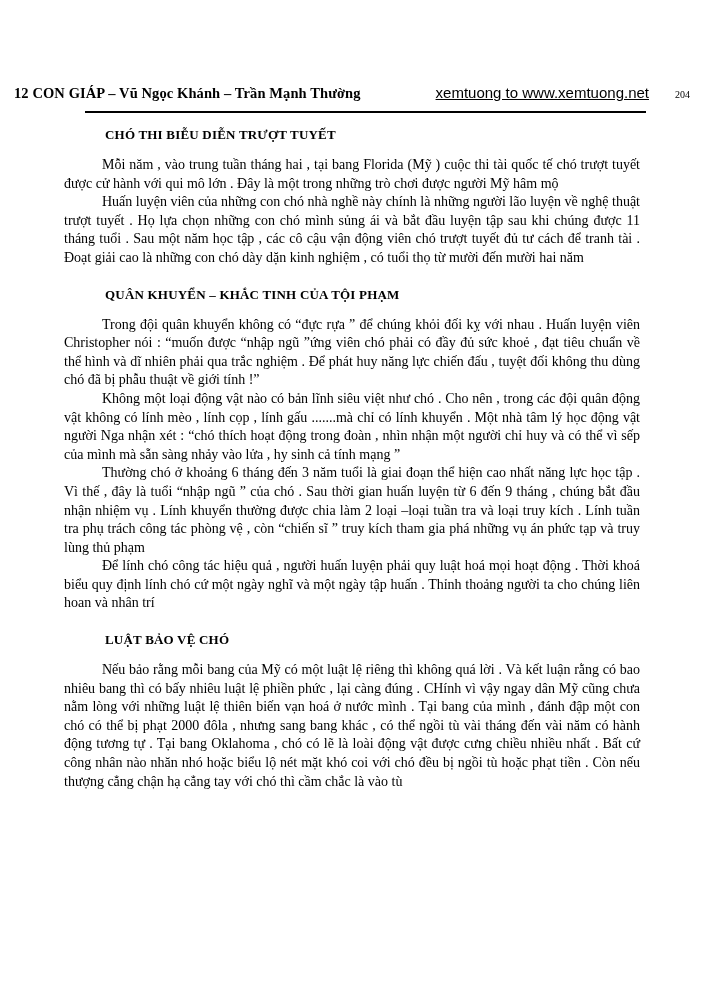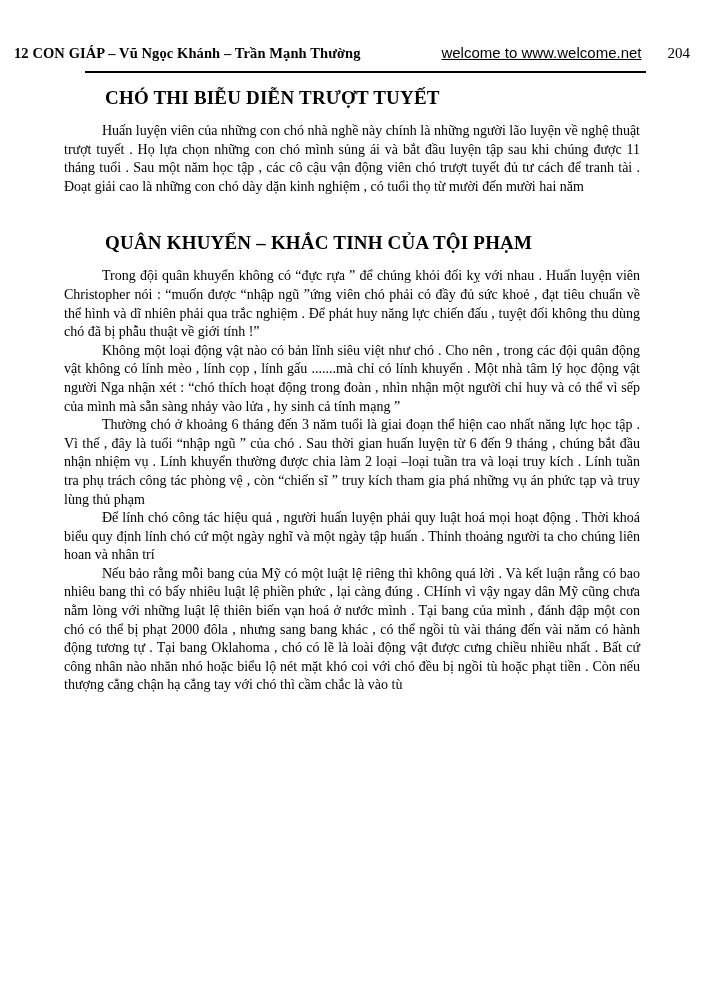--- a/index.html
+++ b/index.html
@@ -11,94 +11,97 @@
     color: #000000;
     font-family: "Liberation Serif", "DejaVu Serif", serif;
     position: relative;
     overflow: hidden;
     box-sizing: border-box;
   }
   .header {
     display: flex;
     align-items: baseline;
     padding: 44px 12px 0 14px;
+    margin-top: 40px;
   }
   .book-title {
     font-weight: bold;
     font-size: 14.5px;
     white-space: nowrap;
     letter-spacing: 0.1px;
   }
   .site-link {
     margin-left: auto;
     margin-right: 26px;
     font-family: "Liberation Sans", "DejaVu Sans", sans-serif;
     font-size: 15px;
     text-decoration: underline;
     color: #000000;
     white-space: nowrap;
   }
   .page-num {
-    font-size: 15px;
+    font-size: 10px;
     white-space: nowrap;
   }
   .rule {
     height: 0;
     border-top: 2px solid #000;
     margin: 9px 56px 0 85px;
   }
   .content {
     padding: 0 62px 0 64px;
   }
   .section-heading {
-    font-size: 19px;
+    font-size: 13px;
     font-weight: bold;
     margin: 14px 0 13px 41px;
     letter-spacing: 0.2px;
     font-family: Liberation Serif, serif;
   }
-  section + section .section-heading { margin-top: 36px; }
+  section + section .section-heading { margin-top: 19px; }
   .content p {
     margin: 0;
     font-size: 14px;
     line-height: 18.6px;
     text-align: justify;
     text-indent: 38px;
   }
   .citation {
     text-align: left !important;
   }
 </style>
 </head>
 <body>
 
 <div class="page">
 
   <div class="header">
     <span class="book-title">12 CON GIÁP – Vũ Ngọc Khánh – Trần Mạnh Thường</span>
-    <a class="site-link" href="#">welcome to www.welcome.net</a>
+    <a class="site-link" href="#">xemtuong to www.xemtuong.net</a>
     <span class="page-num">204</span>
   </div>
 
   <div class="rule"></div>
 
   <div class="content">
 
     <section>
       <h1 class="section-heading">CHÓ THI BIỄU DIỄN TRƯỢT TUYẾT</h1>
+      <p>Mỗi năm , vào trung tuần tháng hai , tại bang Florida (Mỹ ) cuộc thi tài quốc tế chó trượt tuyết được cử hành với qui mô lớn . Đây là một trong những trò chơi được người Mỹ hâm mộ</p>
       <p>Huấn luyện viên của những con chó nhà nghề này chính là những người lão luyện về nghệ thuật trượt tuyết . Họ lựa chọn những con chó mình sủng ái và bắt đầu luyện tập sau khi chúng được 11 tháng tuổi . Sau một năm học tập , các cô cậu vận động viên chó trượt tuyết đủ tư cách để tranh tài . Đoạt giải cao là những con chó dày dặn kinh nghiệm , có tuổi thọ từ mười đến mười hai năm</p>
     </section>
 
     <section>
       <h1 class="section-heading">QUÂN KHUYỂN – KHẮC TINH CỦA TỘI PHẠM</h1>
       <p>Trong đội quân khuyển không có “đực rựa ” để chúng khỏi đối kỵ với nhau . Huấn luyện viên Christopher nói : “muốn được “nhập ngũ ”ứng viên chó phải có đầy đủ sức khoẻ , đạt tiêu chuẩn về thể hình và dĩ nhiên phải qua trắc nghiệm . Để phát huy năng lực chiến đấu , tuyệt đối không thu dùng chó đã bị phẫu thuật về giới tính !”</p>
       <p>Không một loại động vật nào có bản lĩnh siêu việt như chó . Cho nên , trong các đội quân động vật không có lính mèo , lính cọp , lính gấu .......mà chỉ có lính khuyển . Một nhà tâm lý học động vật người Nga nhận xét : “chó thích hoạt động trong đoàn , nhìn nhận một người chỉ huy và có thể vì sếp của mình mà sẵn sàng nhảy vào lửa , hy sinh cả tính mạng ”</p>
       <p>Thường chó ở khoảng 6 tháng đến 3 năm tuổi là giai đoạn thể hiện cao nhất năng lực học tập . Vì thế , đây là tuổi “nhập ngũ ” của chó . Sau thời gian huấn luyện từ 6 đến 9 tháng , chúng bắt đầu nhận nhiệm vụ . Lính khuyển thường được chia làm 2 loại –loại tuần tra và loại truy kích . Lính tuần tra phụ trách công tác phòng vệ , còn “chiến sĩ ” truy kích tham gia phá những vụ án phức tạp và truy lùng thủ phạm</p>
       <p>Để lính chó công tác hiệu quả , người huấn luyện phải quy luật hoá mọi hoạt động . Thời khoá biểu quy định lính chó cứ một ngày nghĩ và một ngày tập huấn . Thỉnh thoảng người ta cho chúng liên hoan và nhân trí</p>
     </section>
 
     <section>
+      <h1 class="section-heading">LUẬT BẢO VỆ CHÓ</h1>
       <p>Nếu bảo rằng mỗi bang của Mỹ có một luật lệ riêng thì không quá lời . Và kết luận rằng có bao nhiêu bang thì có bấy nhiêu luật lệ phiền phức , lại càng đúng . CHính vì vậy ngay dân Mỹ cũng chưa nằm lòng với những luật lệ thiên biến vạn hoá ở nước mình . Tại bang của mình , đánh đập một con chó có thể bị phạt 2000 đôla , nhưng sang bang khác , có thể ngồi tù vài tháng đến vài năm có hành động tương tự . Tại bang Oklahoma , chó có lẽ là loài động vật được cưng chiều nhiều nhất . Bất cứ công nhân nào nhăn nhó hoặc biểu lộ nét mặt khó coi với chó đều bị ngồi tù hoặc phạt tiền . Còn nếu thượng cẳng chận hạ cẳng tay với chó thì cầm chắc là vào tù</p>
     </section>
 
   </div>
 
 </div>
 
 </body></html>

